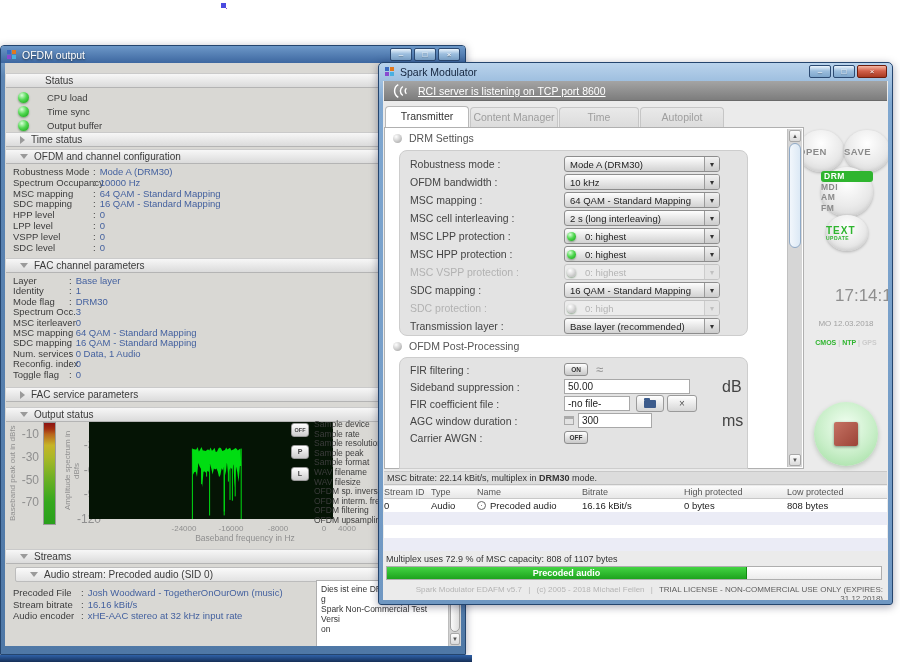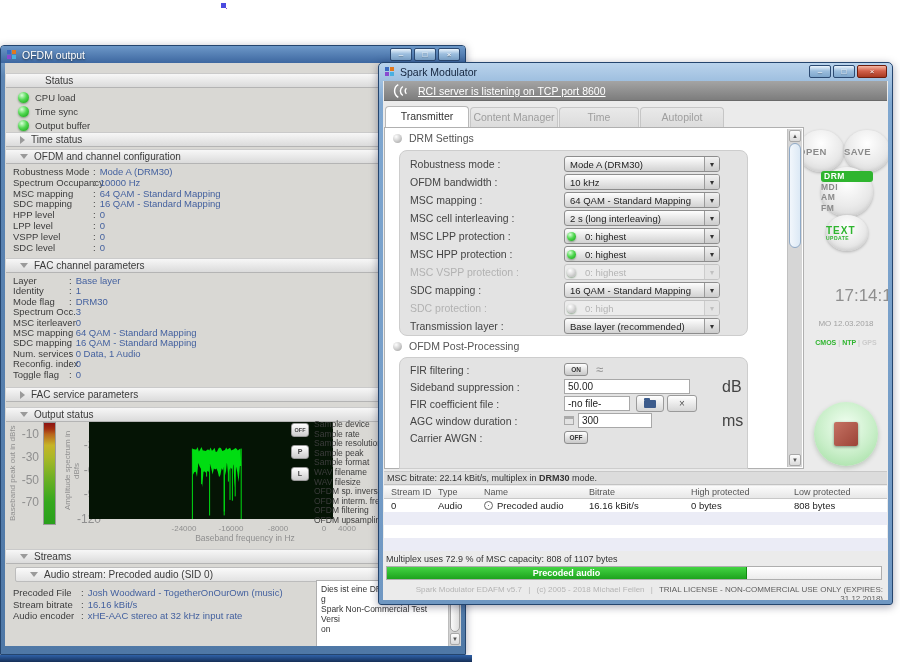--- a/index.html
+++ b/index.html
@@ -46,21 +46,21 @@
     border-top:5px solid #9a9a9a; }
   .tri-r { width:0; height:0; border-top:4px solid transparent; border-bottom:4px solid transparent;
     border-left:5px solid #9a9a9a; }
 
   .led { display:inline-block; width:11px; height:11px; border-radius:50%;
     background:radial-gradient(circle at 35% 30%,#d9ffd9,#52d852 45%,#0c9c0c);
     box-shadow:0 1px 2px rgba(0,60,0,.4); }
   .led.sm { width:9px; height:9px; flex:none; margin:0 4px 0 2px; }
   .led.gray { background:radial-gradient(circle at 35% 30%,#ffffff,#dcdcdc 45%,#a8a8a8); }
   #led-list { left:13px; top:27px; }
-  .led-row { display:flex; align-items:center; gap:6px; height:14px; }
+  .led-row { display:flex; align-items:center; gap:18px; height:14px; }
   .led-t { font-size:9.5px; color:#3c3c3c; }
 
   .kv-list { position:absolute; left:8px; font-size:9.5px; color:#3c3c3c; }
   .kv-row { white-space:nowrap; }
   #kv1 .kv-row { line-height:10.8px; }
   #kv2 .kv-row { line-height:10.4px; }
   #kv3 .kv-row { line-height:11.5px; }
   .kv-label { display:inline-block; }
   #kv1 .kv-label { width:80px; } #kv2 .kv-label { width:56px; } #kv3 .kv-label { width:68px; }
   .kv-colon { margin-right:4px; }
@@ -183,21 +183,21 @@
   .stop-sq { width:24px; height:24px; border-radius:2px;
     background:linear-gradient(135deg,#c57263,#9c4437); box-shadow:0 1px 3px rgba(0,0,0,.4); }
 
   #msc-line { left:1px; right:1px; top:390px; height:14px; background:#dcdcdc;
     border-top:1px solid #c8c8c8; border-bottom:1px solid #c2c2c2; font-size:9px; color:#333;
     padding:1px 0 0 3px; }
   #msc-line b { font-weight:bold; }
 
   #stream-table { left:1px; right:1px; top:405px; }
   .thead,.trow { display:grid; grid-template-columns:47px 46px 105px 102px 103px 1fr;
-    padding-left:7px; height:13px; align-items:center; }
+    height:13px; align-items:center; }
   .thead { background:linear-gradient(#fbfbfb,#e7e7e7); border-bottom:1px solid #c8c8c8;
     font-size:9px; color:#555; }
   .trow { background:#fff; font-size:9.5px; color:#222; }
   .trow.alt { background:#ebecf6; }
   .td { display:flex; align-items:center; white-space:nowrap; }
   .audio-icon { width:9px; height:9px; border:1px solid #666; border-radius:50%; margin-right:4px;
     background:radial-gradient(circle,#888 18%,transparent 20%); }
 
   #multiplex-line { left:3px; top:473px; font-size:9px; color:#333; }
   #progress { left:3px; right:6px; top:485px; height:14px; border:1px solid #aeaeae;

